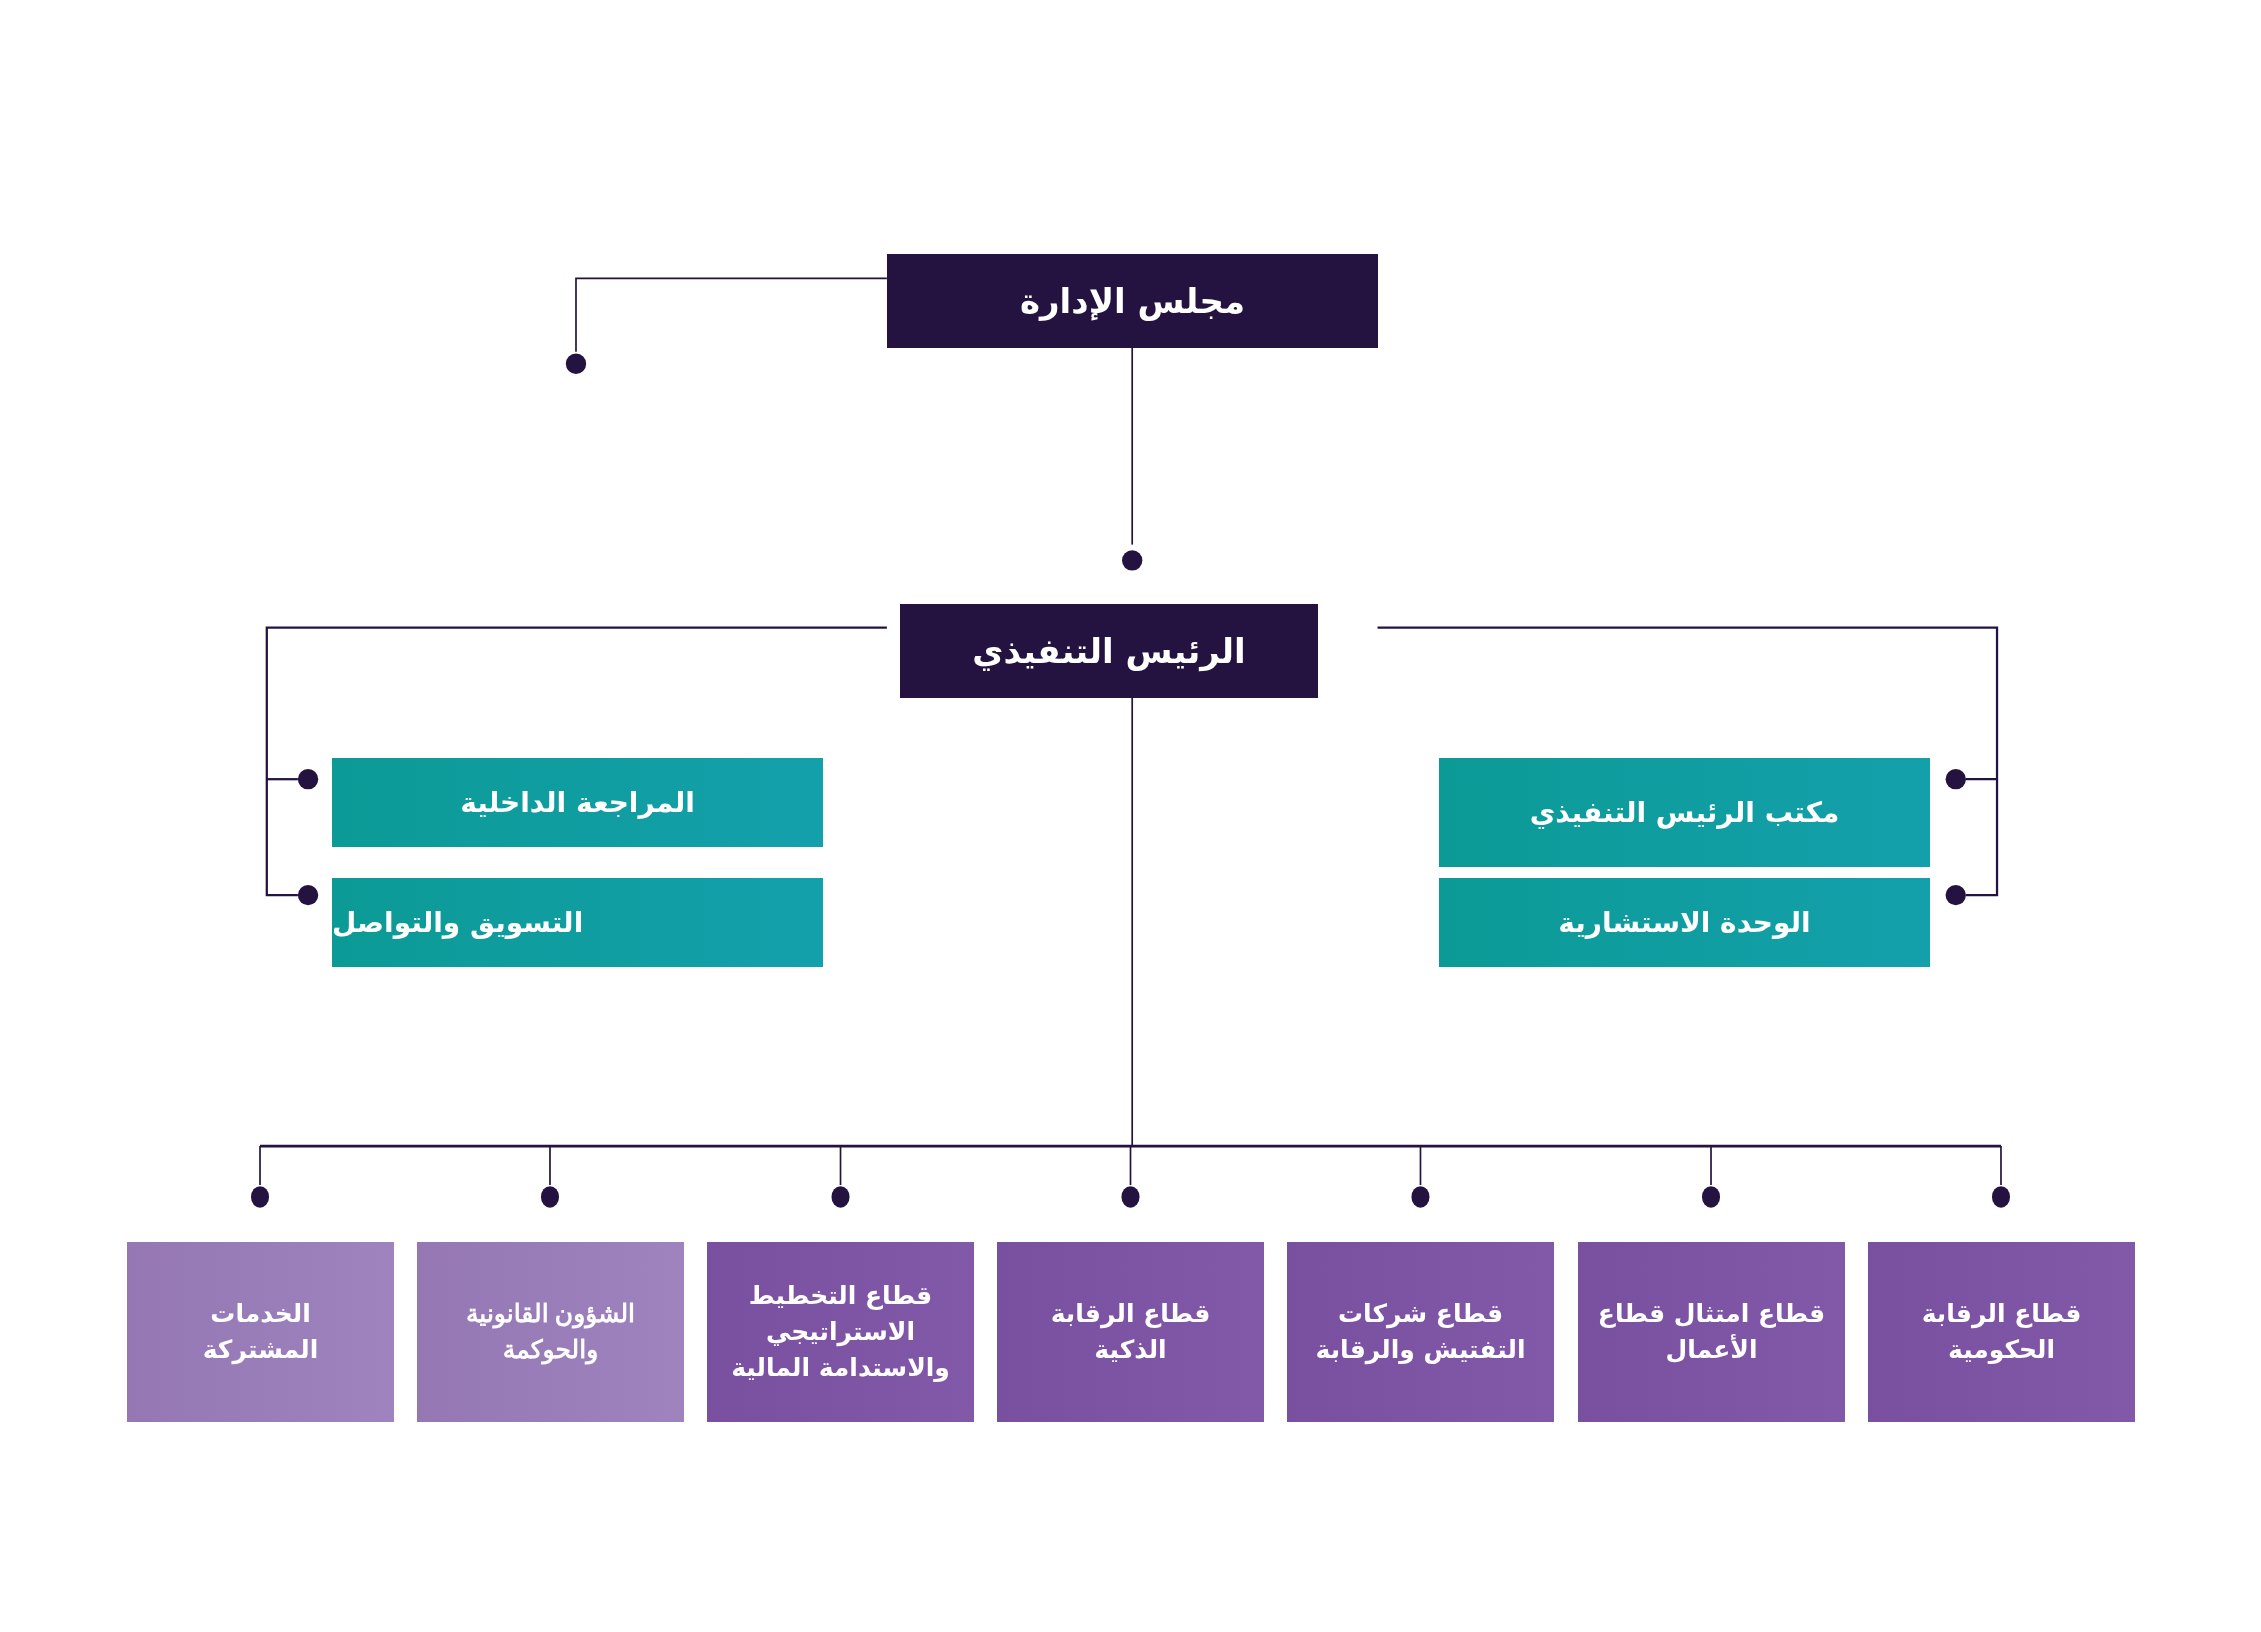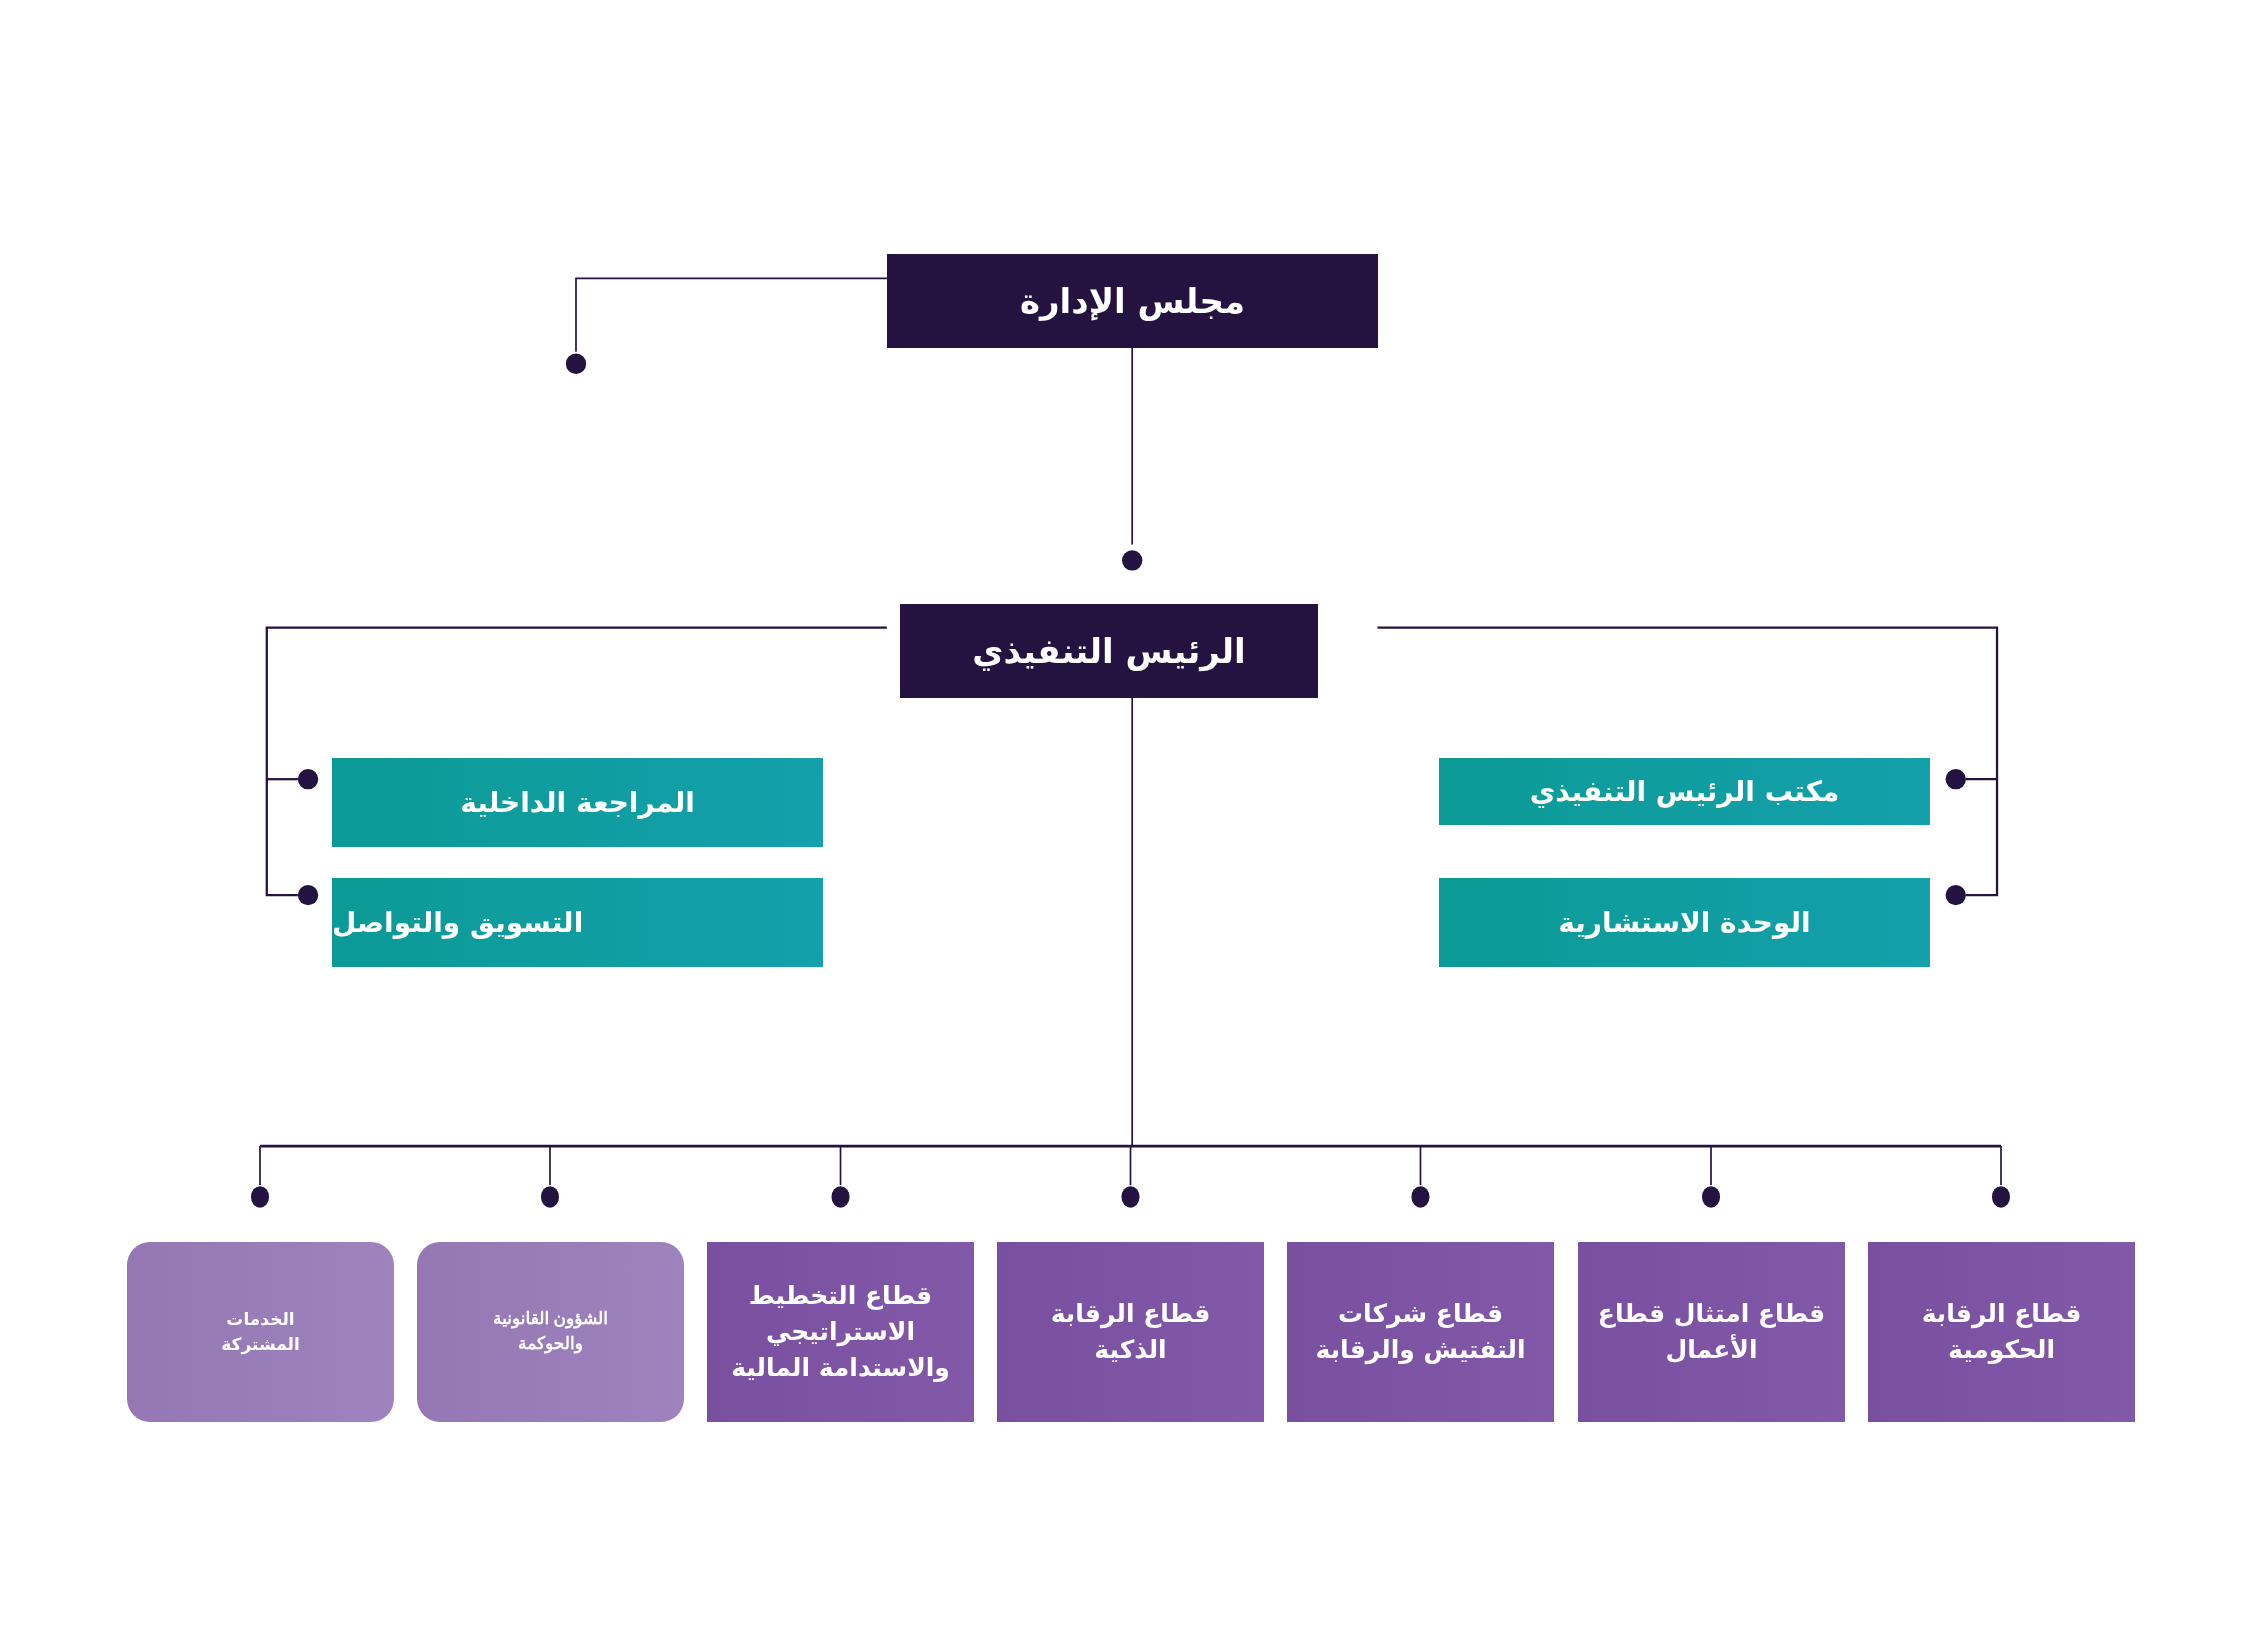--- a/index.html
+++ b/index.html
@@ -44,37 +44,36 @@
   .navy {
     background: var(--navy);
     font-size: 34px;
   }
   .teal {
     background: linear-gradient(90deg, var(--teal-start) 0%, var(--teal-end) 100%);
     font-size: 28px;
   }
   .purple-light {
     background: linear-gradient(90deg, var(--purple-light-start) 0%, var(--purple-light-end) 100%);
-    font-size: 17px;
+    font-size: 25px;
     line-height: 1.45;
-    border-radius: 23px;
   }
   .purple-dark {
     background: linear-gradient(90deg, var(--purple-start) 0%, var(--purple-end) 100%);
     font-size: 25px;
     line-height: 1.45;
   }
 
   
   .pos-board       { left: 887px; top: 231px;  width: 491px; height: 94px; }
   .pos-secretariat { left: 332px;  top: 385px;  width: 491px; height: 92px; }
   .pos-ceo         { left: 900px; top: 581px; width: 418px; height: 94px; }
   .pos-audit       { left: 332px;  top: 735px; width: 491px; height: 89px; }
   .pos-marketing   { left: 332px;  top: 855px; width: 491px; height: 89px; justify-content: flex-end; }
-  .pos-ceo-office  { left: 1439px; top: 735px; width: 491px; height: 67px; }
+  .pos-ceo-office  { left: 1439px; top: 735px; width: 491px; height: 109px; }
   .pos-advisory    { left: 1439px; top: 855px; width: 491px; height: 89px; }
 
   .sector { top: 1219px; width: 267px; height: 180px; padding: 0 8px; box-sizing: border-box; }
   .pos-s0 { left: 127px; }
   .pos-s1 { left: 417px; font-family: Liberation Serif, serif; }
   .pos-s2 { left: 707px; }
   .pos-s3 { left: 997px; }
   .pos-s4 { left: 1287px; }
   .pos-s5 { left: 1578px; }
   .pos-s6 { left: 1868px; }

